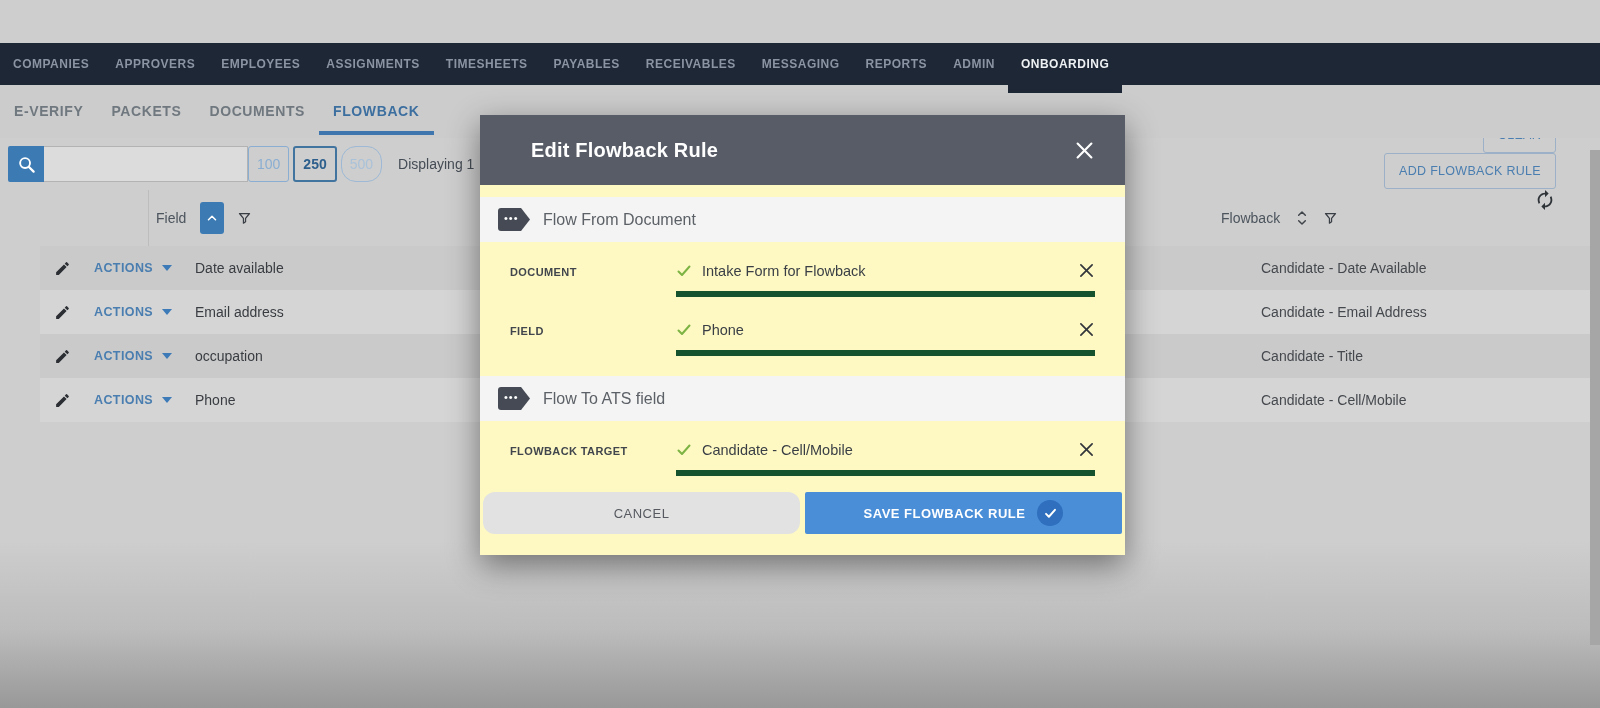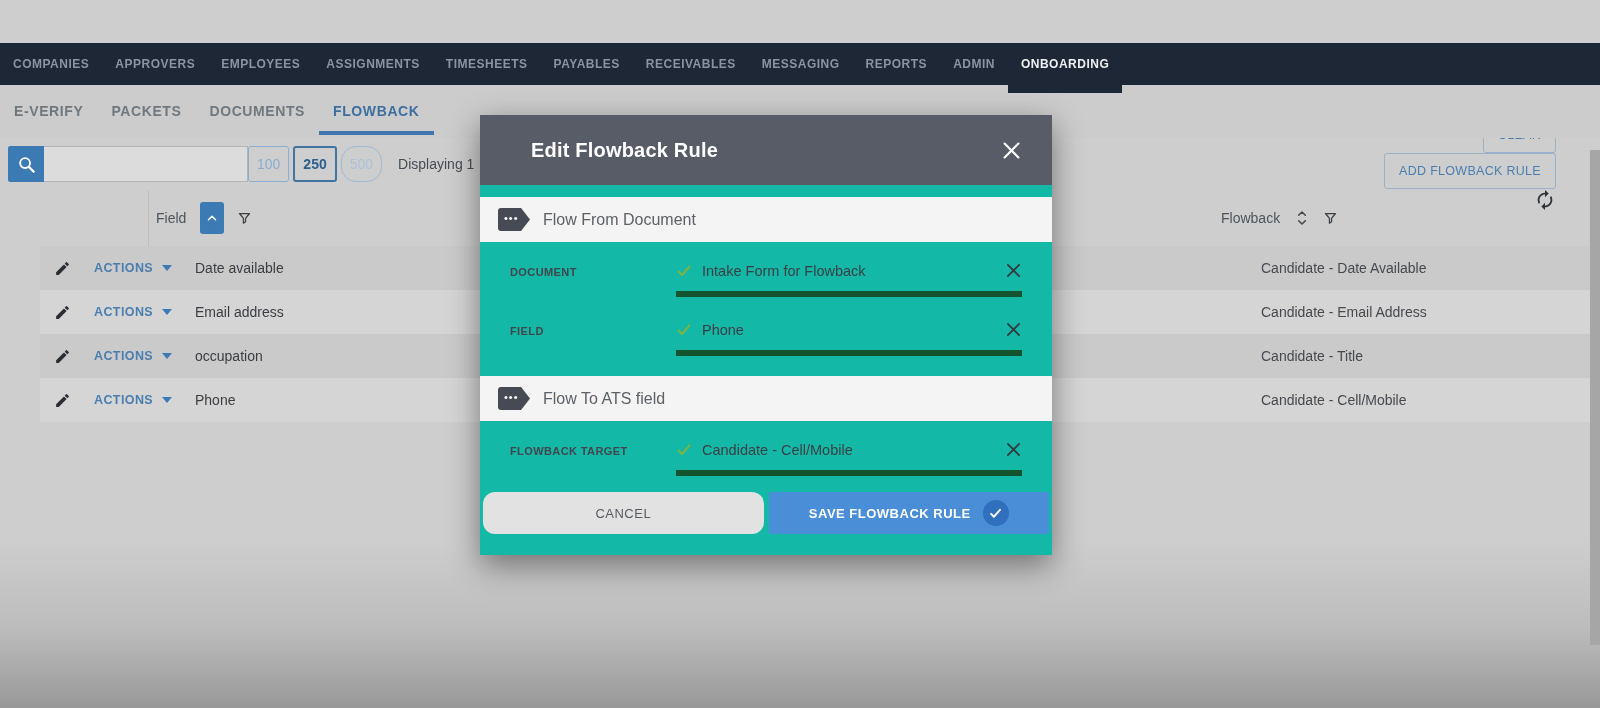--- a/index.html
+++ b/index.html
@@ -106,22 +106,22 @@
   .flow-cell { padding-left: 5px; font-size: 14px; color: #45494e; }
 
   
   .v-scrollbar {
     position: absolute; right: 0; top: 150px; width: 10px; height: 495px;
     background: #a6a6a6; cursor: pointer; z-index: 1;
   }
 
   
   .modal {
-    position: absolute; left: 480px; top: 115px; width: 572px; height: 440px;
-    background: #14b8a6; z-index: 10; box-shadow: 0 10px 30px rgba(0,0,0,.45);
+    position: absolute; left: 480px; top: 115px; width: 645px; height: 440px;
+    background: #fef9c3; z-index: 10; box-shadow: 0 10px 30px rgba(0,0,0,.45);
   }
   .modal-header {
     height: 70px; background: #575c67; display: flex; align-items: center;
     padding: 0 28px 0 51px;
   }
   .modal-title { color: #fff; font-size: 20px; font-weight: bold; letter-spacing: .2px; }
   .modal-close { margin-left: auto; display: flex; cursor: pointer; padding: 4px; }
 
   .m-section {
     height: 45px; background: #f4f4f4; display: flex; align-items: center;

